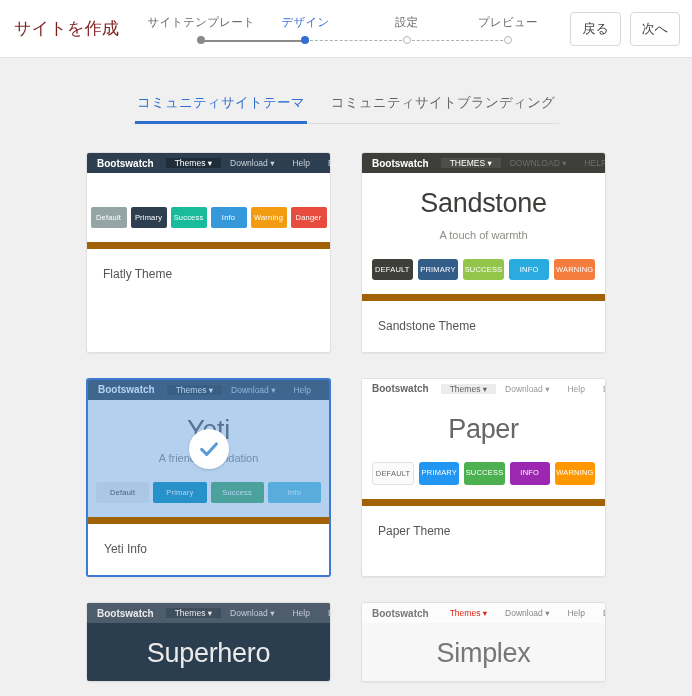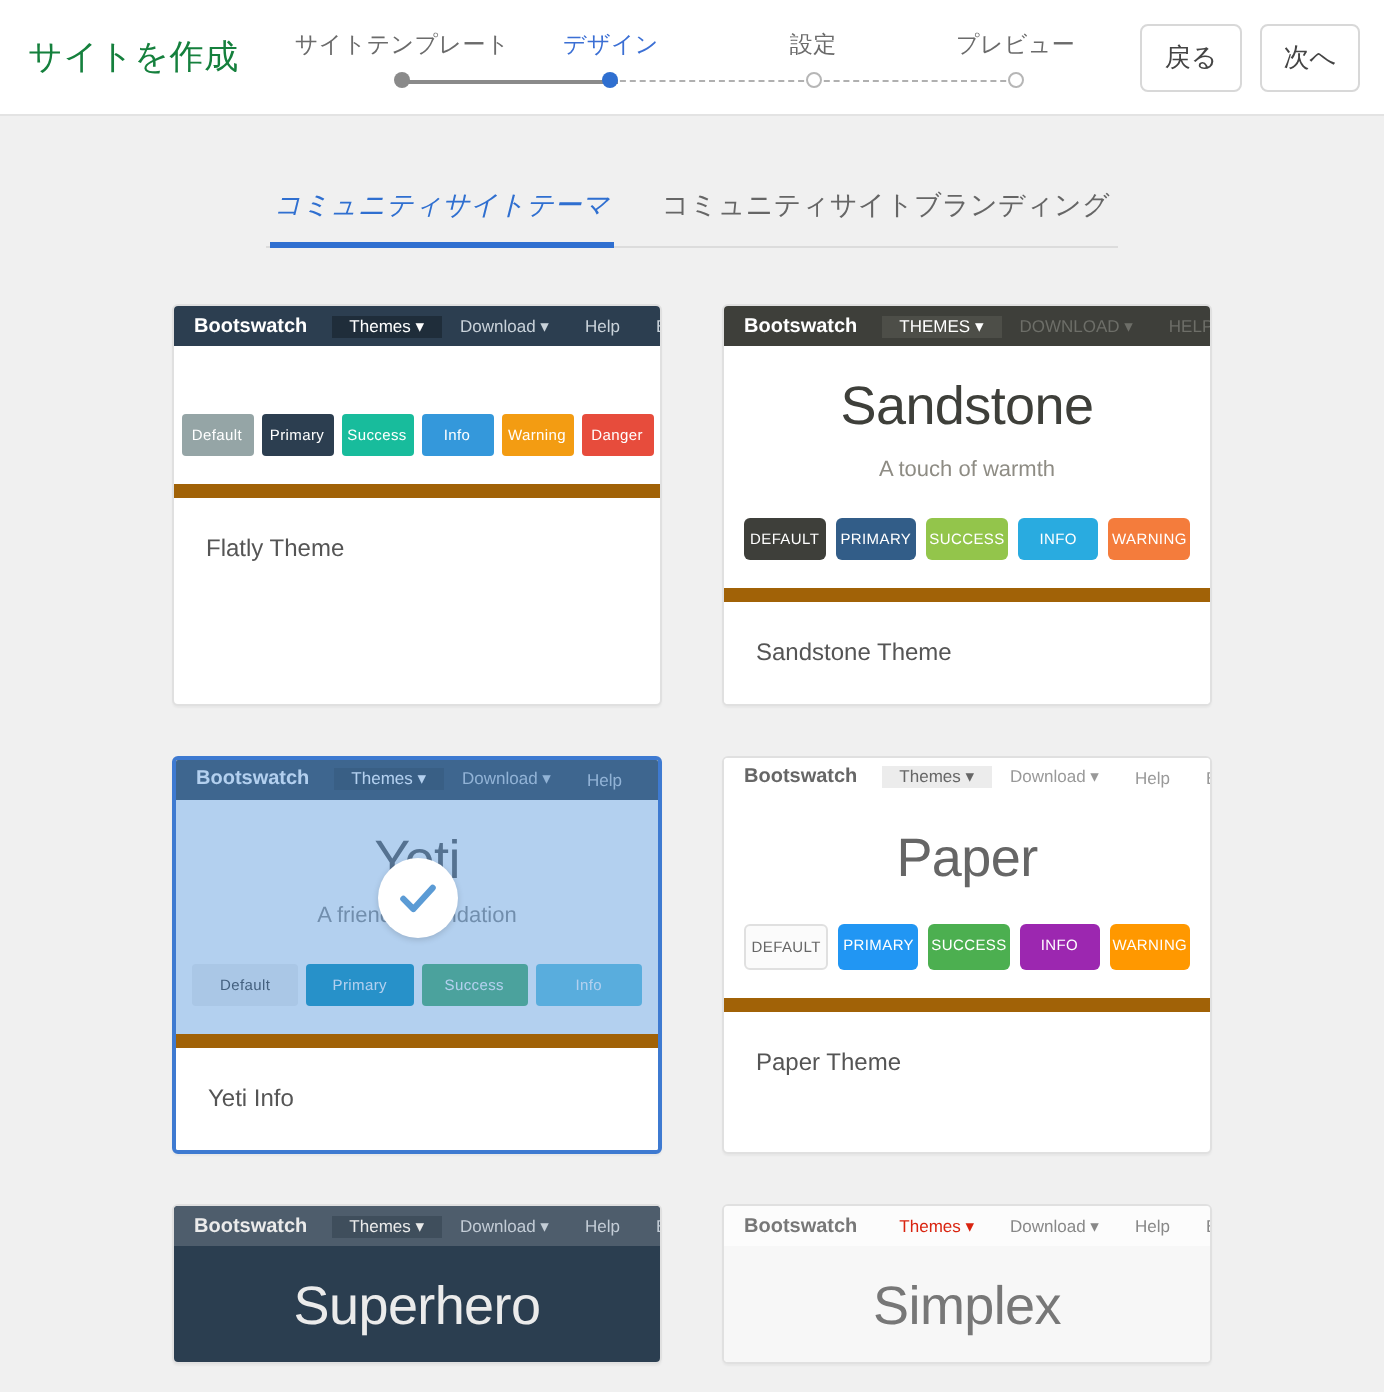--- a/index.html
+++ b/index.html
@@ -16,21 +16,21 @@
     position: relative;
     height: 58px;
     background: #ffffff;
     border-bottom: 1px solid #e3e3e3;
     display: flex;
     align-items: center;
     padding: 0 12px 0 14px;
   }
   .page-title {
     font-size: 17px;
-    color: #15803d;
+    color: #7f1d1d;
     letter-spacing: .3px;
     white-space: nowrap;
   }
 
   
   .stepper {
     display: flex;
     align-items: flex-start;
     margin-left: 28px;
     flex: 1;
@@ -120,21 +120,20 @@
     padding: 0 2px 9px 2px;
     cursor: pointer;
     white-space: nowrap;
     border-bottom: 3px solid transparent;
     margin-bottom: -1px;
     letter-spacing: .2px;
   }
   .tab.active {
     color: #2f6fd0;
     border-bottom-color: #2f6fd0;
-    font-style: italic;
   }
 
   
   .grid {
     margin: 28px auto 0 auto;
     width: 520px;
     display: grid;
     grid-template-columns: 245px 245px;
     column-gap: 30px;
     row-gap: 25px;

